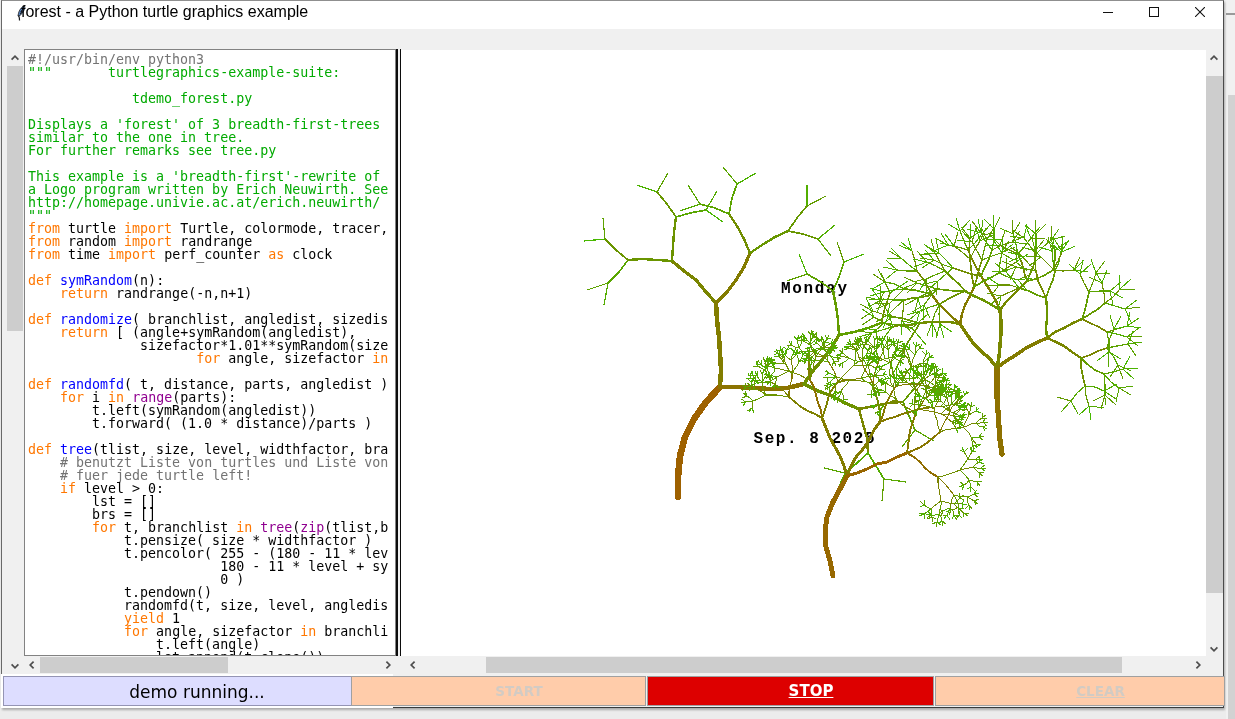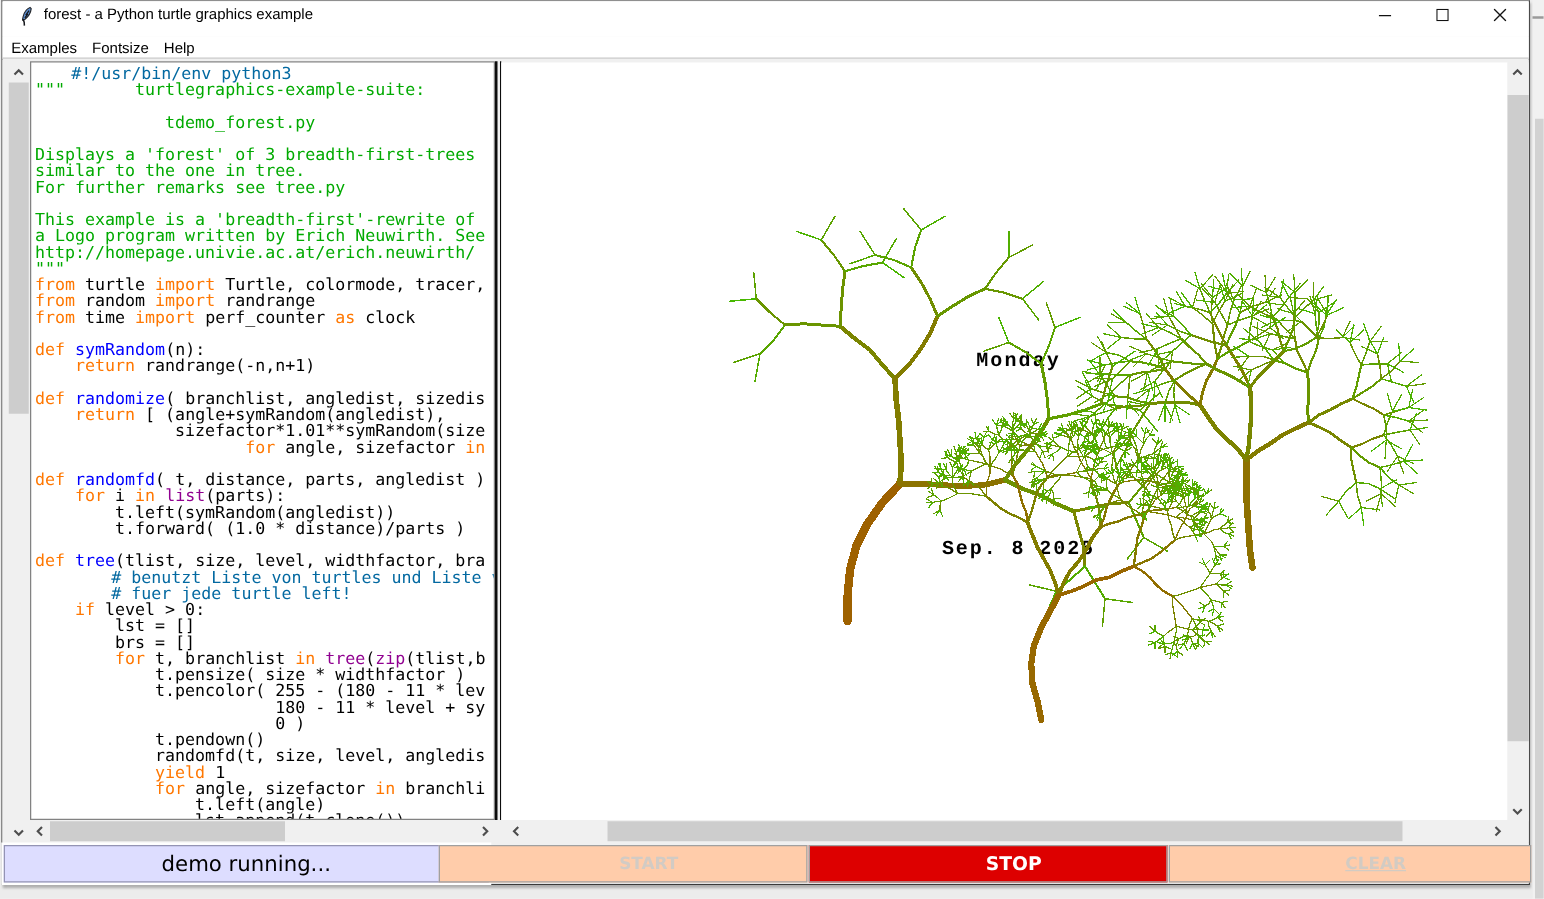--- a/index.html
+++ b/index.html
@@ -7,21 +7,21 @@
   body { position:relative; overflow:hidden; background:#ededed;
          font-family:"Liberation Sans", sans-serif; }
   .abs { position:absolute; }
 
   
   #window { left:1px; top:0; width:1223px; height:708px; background:#f0f0f0;
             border:1px solid #696969; border-top-color:#8f8f8f; border-right-color:#4a4a4a; border-bottom-color:#3a3a3a;
             box-shadow:1px 2px 2px rgba(0,0,0,0.28); }
   #titlebar { left:0; top:0; width:100%; height:28px; background:#ffffff; }
   #title-icon { left:13px; top:4px; width:12px; height:17px; }
-  #title-text { left:33px; top:0; height:28px; line-height:21px; font-size:12px; color:#000; }
+  #title-text { left:19px; top:0; height:28px; line-height:21px; font-size:16px; color:#000; }
   .winbtn { top:0; width:46px; height:28px; }
   #btn-min { right:92px; } #btn-max { right:46px; } #btn-close { right:0; }
   .winbtn svg { position:absolute; left:50%; top:50%; margin-left:-5px; margin-top:-8px; }
 
   
   #menubar { left:0; top:28px; width:100%; height:18px; background:#ffffff;
              border-bottom:1px solid #c8c8c8; }
   .menu-item { position:relative; display:inline-block; height:18px; line-height:13px;
                font-size:12px; color:#000; padding:0 6px; }
   #menubar .pad { display:inline-block; width:1px; }
@@ -39,21 +39,21 @@
   #code-vsb { left:5px; top:2px; width:16px; height:624px; }
   #code-widget { left:22px; top:1px; width:372px; height:607px; background:#ffffff;
                  border:1px solid #828282; overflow:hidden; }
   #code-pre { position:absolute; left:3px; top:3px; font-family:"DejaVu Sans Mono", monospace;
               font-size:13.3px; line-height:13px; white-space:pre; color:#000; }
   #sash-a { left:394px; top:1px; width:1.5px; height:607px; background:#0c0c0c; }
   #sash-b { left:397.5px; top:1px; width:1.5px; height:607px; background:#0c0c0c; }
   #code-hsb { left:22px; top:609px; width:372px; height:16px; }
 
   
-  .k { color:#ff7700;margin-top:24px; } .c { color:#0369a1;margin-left:29px; } .s { color:#00aa00; }
+  .k { color:#ff7700;margin-top:24px; } .c { color:#737373; } .s { color:#00aa00; }
   .b { color:#900090; } .d { color:#0000ff;text-align:center; }
 
   
   #canvas { left:399px; top:2px; width:805px; height:606px; background:#ffffff; }
   #canvas-vsb { left:1204px; top:2px; width:17px; height:607px; }
   #canvas-hsb { left:403px; top:609px; width:801px; height:16px; }
 
   
   #bottombar { left:0; top:673px; width:100%; height:33px; background:#f0f0f0; }
   #status { left:1px; top:2px; width:388px; height:30px; background:#ddddff;
@@ -100,21 +100,20 @@
           <rect x="0.5" y="0.5" width="9" height="9" fill="none" stroke="#111" stroke-width="1"></rect>
         </svg>
     </div>
     <div id="btn-close" class="winbtn abs">
       <svg width="10" height="10" viewBox="0 0 10 10">
           <path d="M0 0 L10 10 M10 0 L0 10" stroke="#111" stroke-width="1.1"></path>
         </svg>
     </div>
   </div>
 
-  <div id="menubar" class="abs"><span class="pad"></span><span class="menu-item">Examples</span><span class="menu-item">Fontsize</span><span class="menu-item">Help</span></div>
 
   <div id="main" class="abs">
     <div id="code-vsb" class="abs sb">
         <div class="sb-thumb" style="top: 16px; height: 265px; left: 0px; width: 100%;"></div>
         <div class="sb-arrow" style="top: 0px; left: 0px;">
           <svg width="10" height="10" viewBox="0 0 10 10">
             <path d="M1.6 6.6 L5 3.2 L8.4 6.6" fill="none" stroke="#4e4e4e" stroke-width="1.7"></path>
           </svg>
         </div>
         <div class="sb-arrow" style="bottom: 0px; left: 0px;">
@@ -143,21 +142,21 @@
 
 <span class="k">def</span> <span class="d">symRandom</span>(n):
     <span class="k">return</span> randrange(-n,n+1)
 
 <span class="k">def</span> <span class="d">randomize</span>( branchlist, angledist, sizedis
     <span class="k">return</span> [ (angle+symRandom(angledist),
               sizefactor*1.01**symRandom(size
                      <span class="k">for</span> angle, sizefactor <span class="k">in</span>
 
 <span class="k">def</span> <span class="d">randomfd</span>( t, distance, parts, angledist )
-    <span class="k">for</span> i <span class="k">in</span> <span class="b">list</span>(parts):
+    <span class="k">for</span> i <span class="k">in</span> <span class="b">range</span>(parts):
         t.left(symRandom(angledist))
         t.forward( (1.0 * distance)/parts )
 
 <span class="k">def</span> <span class="d">tree</span>(tlist, size, level, widthfactor, bra
     <span class="c"># benutzt Liste von turtles und Liste von</span>
     <span class="c"># fuer jede turtle left!</span>
     <span class="k">if</span> level &gt; 0:
         lst = []
         brs = []
         <span class="k">for</span> t, branchlist <span class="k">in</span> <span class="b">tree</span>(<span class="b">zip</span>(tlist,b
@@ -439,17 +438,17 @@
           <svg width="10" height="10" viewBox="0 0 10 10">
             <path d="M3.4 1.6 L6.8 5 L3.4 8.4" fill="none" stroke="#4e4e4e" stroke-width="1.7"></path>
           </svg>
         </div>
       </div>
   </div>
 
   <div id="bottombar" class="abs">
     <div id="status" class="abs" style="background: rgb(221, 221, 255);">demo running...</div>
     <div id="btn-start" class="bbtn abs" style="background: rgb(255, 204, 170); color: rgb(210, 203, 196);">START</div>
-    <div id="btn-stop" class="bbtn abs" style="background: rgb(221, 0, 0); color: rgb(255, 255, 255);">STOP</div>
+    <div id="btn-stop" class="bbtn abs" style="background: rgb(221, 0, 0); color: rgb(255, 255, 255); text-decoration: underline;">STOP</div>
     <div id="btn-clear" class="bbtn abs" style="background: rgb(255, 204, 170); color: rgb(210, 203, 195); text-decoration: underline;">CLEAR</div>
   </div>
 
 </div>
 
 </body></html>

